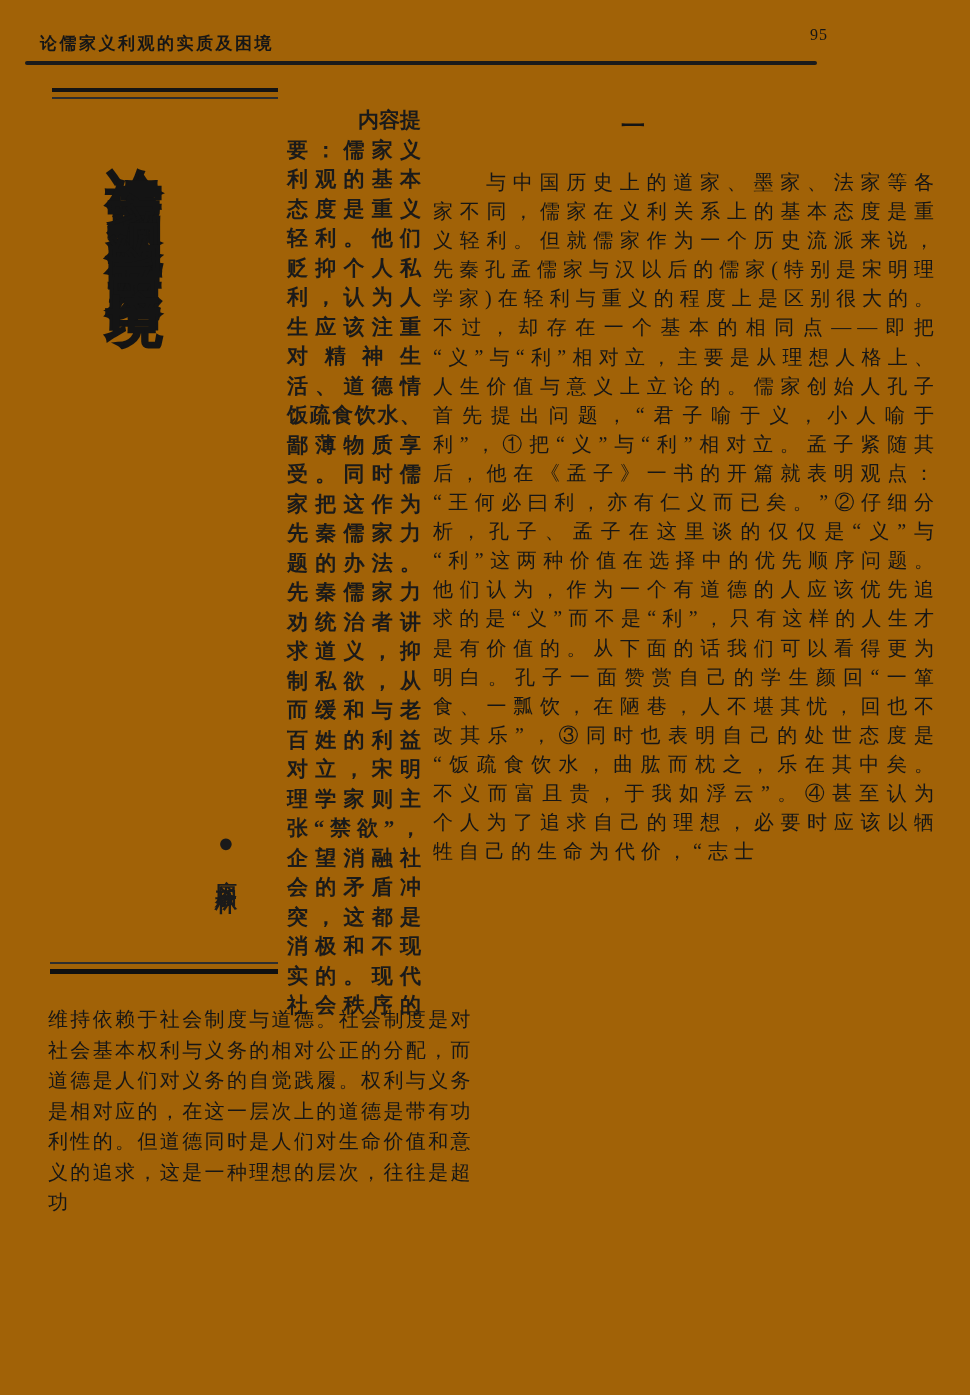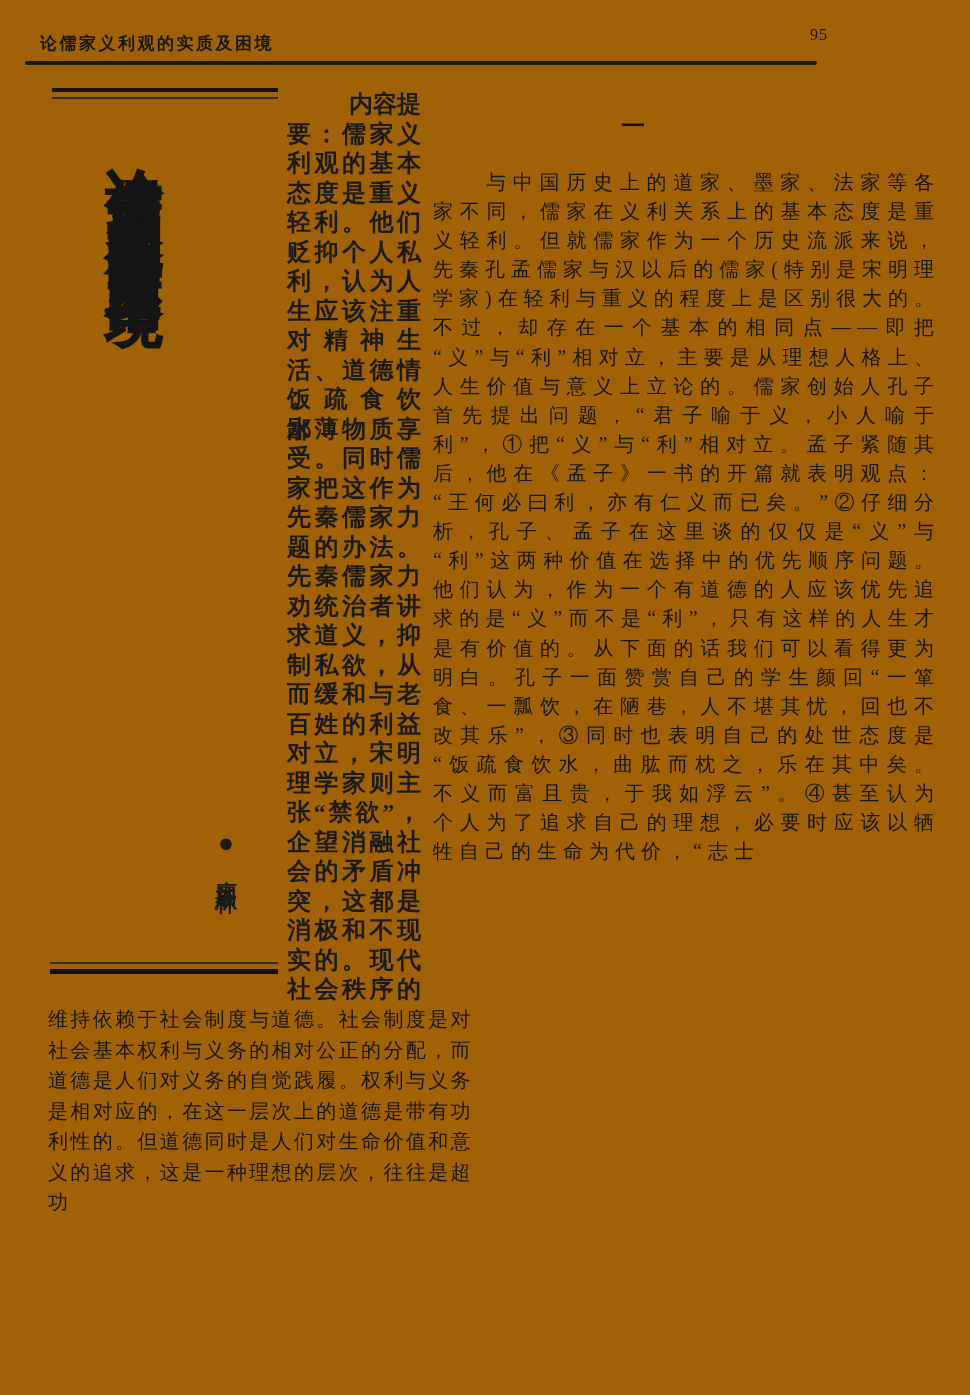--- a/index.html
+++ b/index.html
@@ -53,22 +53,22 @@
     position: absolute; left: 210px; top: 828px;
     height: 130px;
     writing-mode: vertical-rl; text-orientation: upright;
     font-size: 22px; letter-spacing: 6px; font-weight: 600;
     color: #1a1a1a;
   }
   .author-bullet { font-size: 27px; letter-spacing: 4px; }
 
   
   .abstract {
-    position: absolute; left: 287px; top: 90px; width: 134px;
-    font-size: 24px; font-weight: 700; color: #1a1a1a;
+    position: absolute; left: 287px; top: 106px; width: 134px;
+    font-size: 21px; font-weight: 700; color: #1a1a1a;
   }
   .abs-line {
     height: 29.5px; line-height: 29.5px;
     text-align: justify; text-align-last: justify;
     text-justify: inter-character;
   }
   .abs-line:first-child { text-align-last: right; }
 
   
   .left-bottom {

